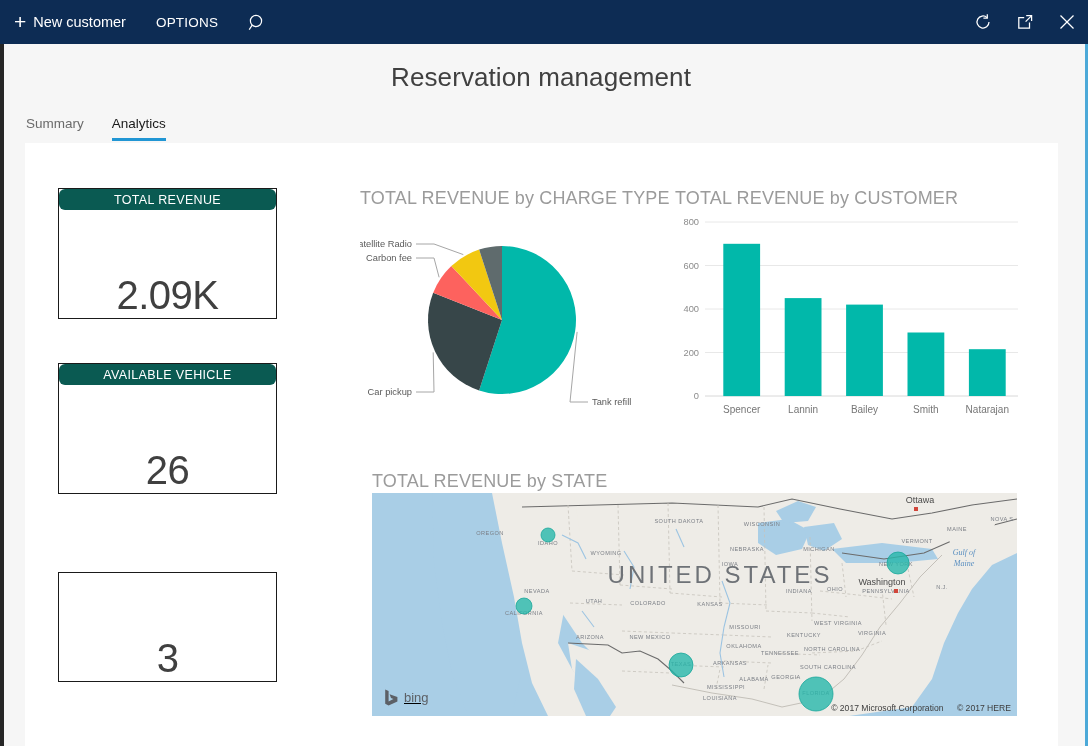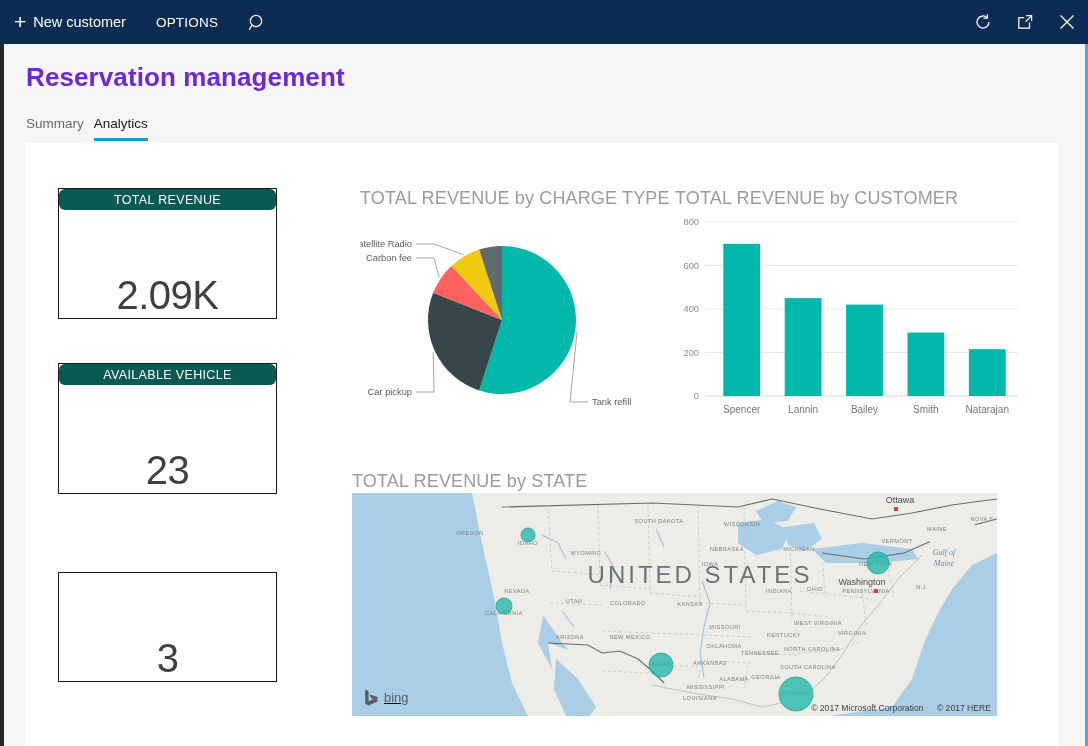--- a/index.html
+++ b/index.html
@@ -32,23 +32,23 @@
   .tb-icon {
     width: 42px; height: 44px; display: flex; align-items: center; justify-content: center;
     cursor: pointer;
   }
 
   
   .edge-left { position: absolute; left: 0; top: 44px; width: 4px; height: 702px; background: #262626; }
   .edge-right { position: absolute; right: 0; top: 44px; width: 3px; height: 702px; background: #4ca9d8; }
 
   .page-header { position: absolute; left: 26px; top: 62px; width: 1030px; }
-  .page-title { font-size: 26px; font-weight: 700; color: #6d28d9; letter-spacing: .1px; }
-
-  .tabs { position: absolute; left: 26px; top: 116px; display: flex; gap: 10px; }
+  .page-title { font-size: 26px; font-weight: 400; color: #404040; letter-spacing: .1px; text-align: center; }
+
+  .tabs { position: absolute; left: 26px; top: 116px; display: flex; gap: 28px; }
   .tab { font-size: 13.5px; color: #6b6b6b; padding-bottom: 7px; cursor: pointer; border-bottom: 3px solid transparent; }
   .tab.active { color: #1a1a1a; border-bottom-color: #2196d4; }
 
   .panel {
     position: absolute; left: 25px; top: 143px; width: 1033px; height: 603px;
     background: #ffffff;
   }
 
   
   .kpi {
@@ -81,21 +81,21 @@
 
   
   #bar-wrap { position: absolute; left: 650px; top: 45px; width: 350px; height: 240px; }
   #bar-svg { position: absolute; left: 0; top: 22px; }
   .ax-label { font-size: 9.3px; fill: #8c8c8c; font-family: "Liberation Sans", sans-serif; }
   .cat-label { font-size: 10px; fill: #767676; font-family: "Liberation Sans", sans-serif; }
   .gridline { stroke: #e8e8e8; stroke-width: 1; }
   .axisline { stroke: #d8d8d8; stroke-width: 1; }
 
   
-  #map-wrap { position: absolute; left: 327px; top: 328px; width: 645px; height: 250px; }
+  #map-wrap { position: absolute; left: 347px; top: 328px; width: 645px; height: 250px; }
   #map-frame {
     position: absolute; left: 0; top: 22px; width: 645px; height: 223px;
     overflow: hidden; background: #a3cbe8;
   }
   .map-state { font-size: 5.6px; fill: #7b7f86; letter-spacing: .45px; font-family: "Liberation Sans", sans-serif; }
   .map-city { font-size: 9px; fill: #4a4a4a; font-family: "Liberation Sans", sans-serif; }
   .map-country { font-size: 24px; fill: #6e7277; letter-spacing: 3px; font-family: "Liberation Sans", sans-serif; }
   .map-water { font-size: 8px; fill: #5a8fc0; font-style: italic; font-family: "Liberation Serif", serif; }
   .map-bubble { fill: #27b8ab; fill-opacity: .80; stroke: #1aa79a; stroke-width: .8; }
   .bing-logo { position: absolute; left: 12px; bottom: 10px; display: flex; align-items: center; gap: 5px; text-decoration: underline; }
@@ -171,21 +171,21 @@
     <div class="kpi" id="kpi0">
       <div class="kpi-head">TOTAL REVENUE</div>
       <div class="kpi-body">
         <span class="kpi-value">2.09K</span>
       </div>
     </div>
 
     <div class="kpi" id="kpi1">
       <div class="kpi-head">AVAILABLE VEHICLE</div>
       <div class="kpi-body">
-        <span class="kpi-value">23</span>
+        <span class="kpi-value">26</span>
       </div>
     </div>
 
     <div class="kpi" id="kpi2">
       <div class="kpi-body">
         <span class="kpi-value">3</span>
       </div>
     </div>
 
     <div id="pie-wrap">

